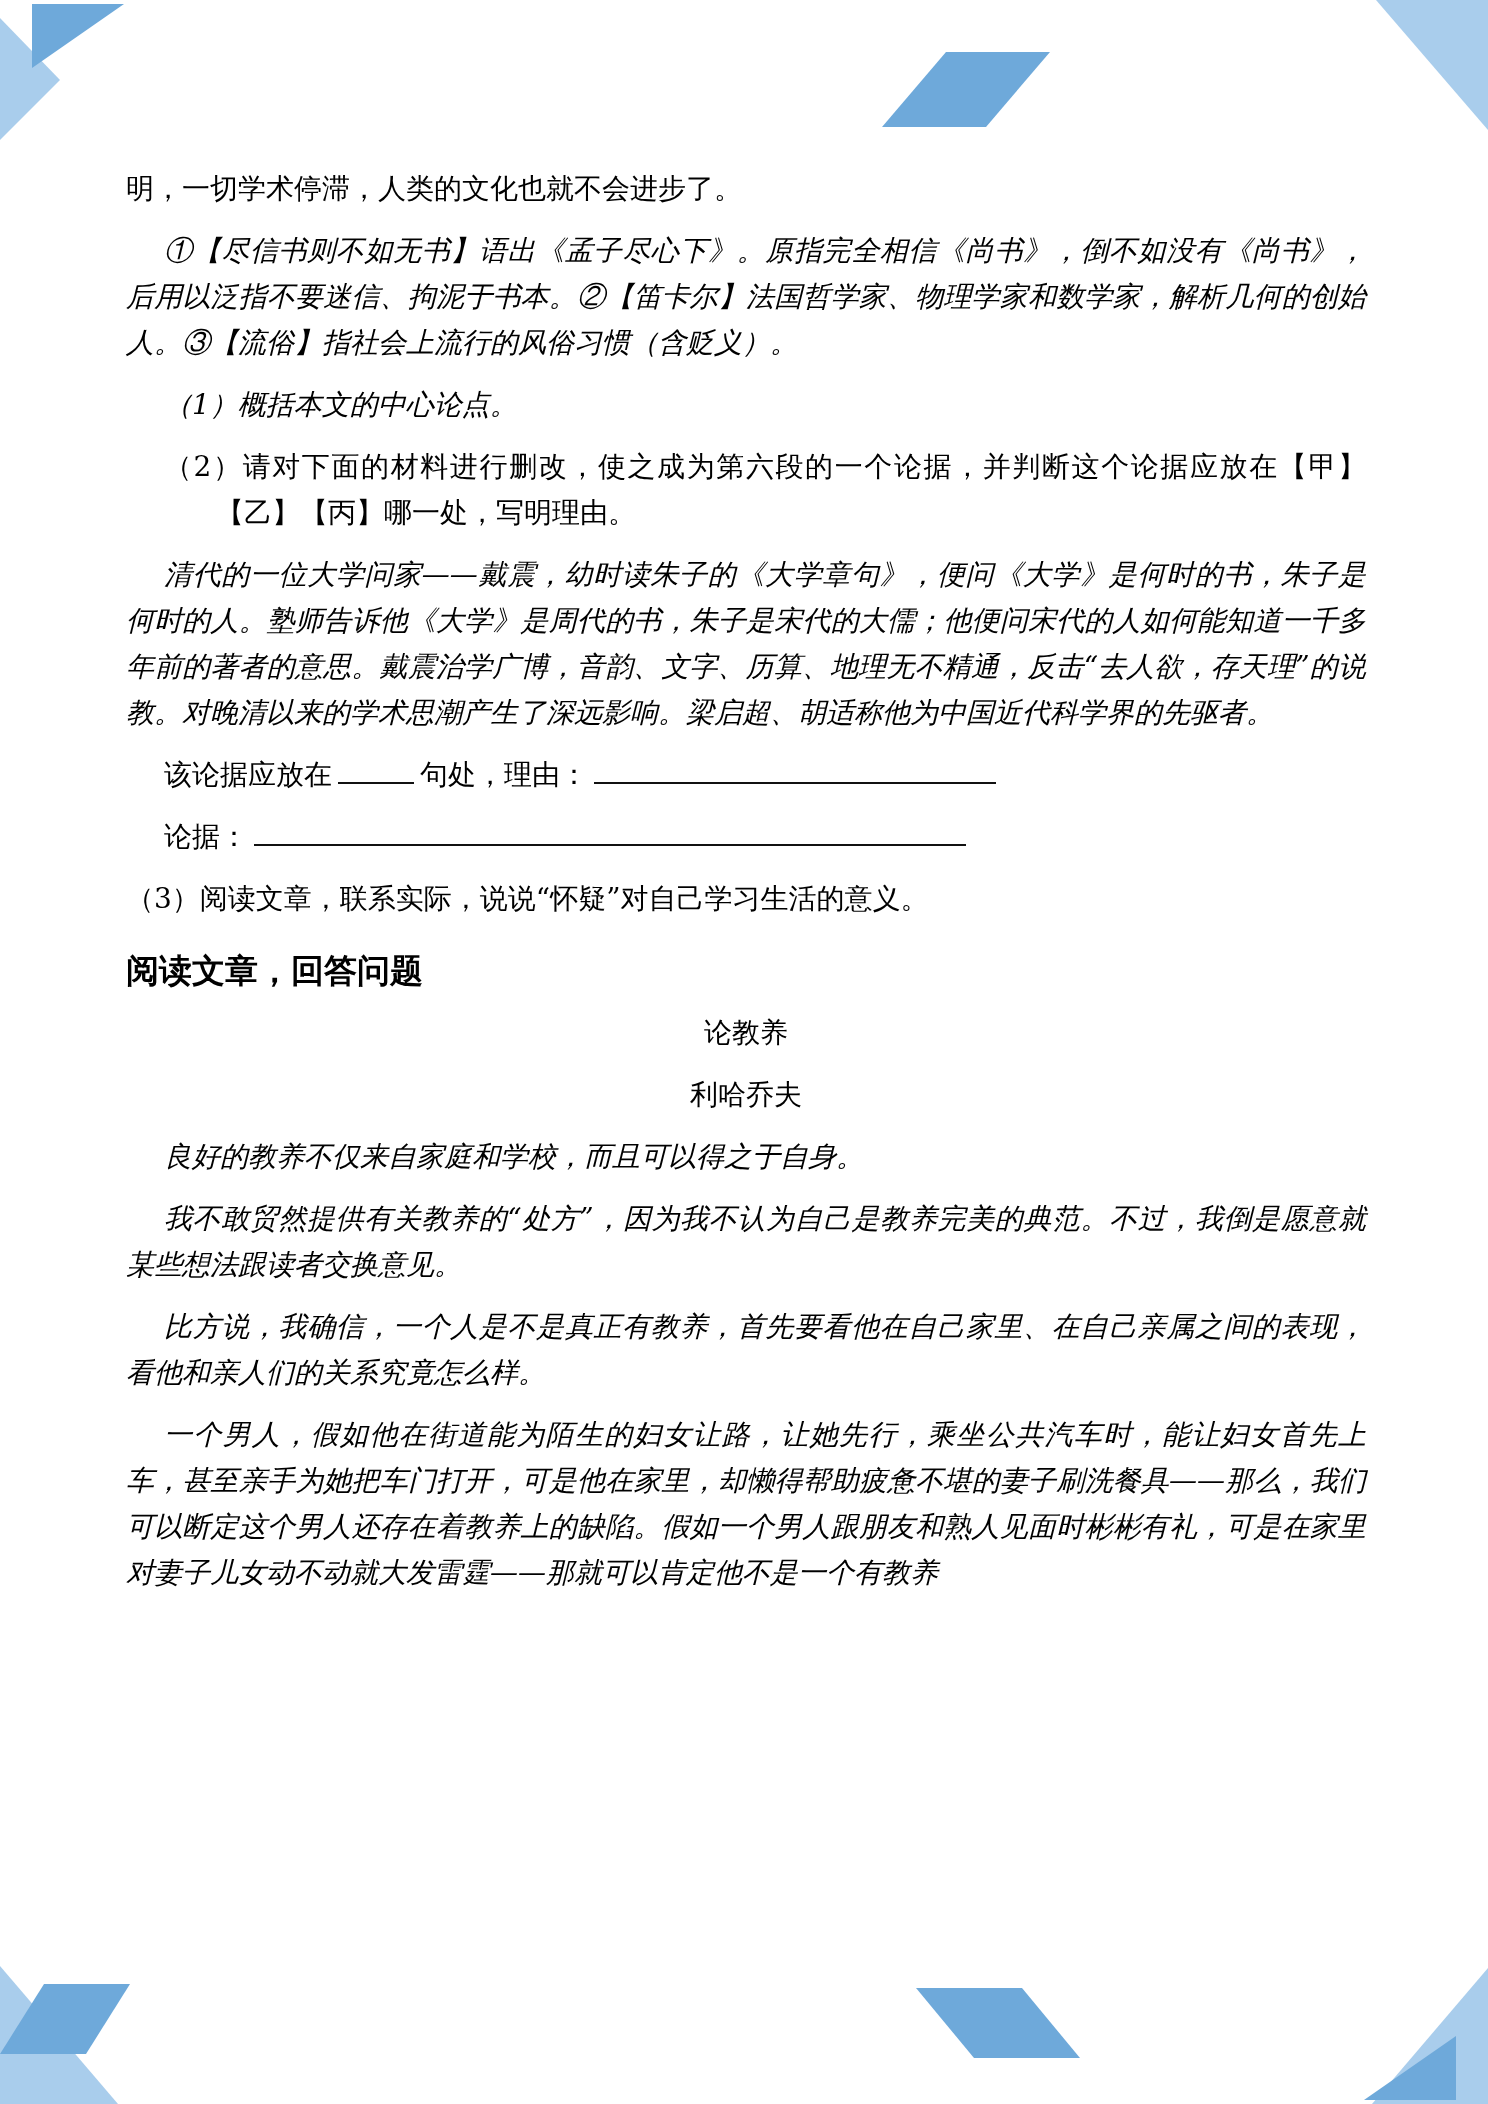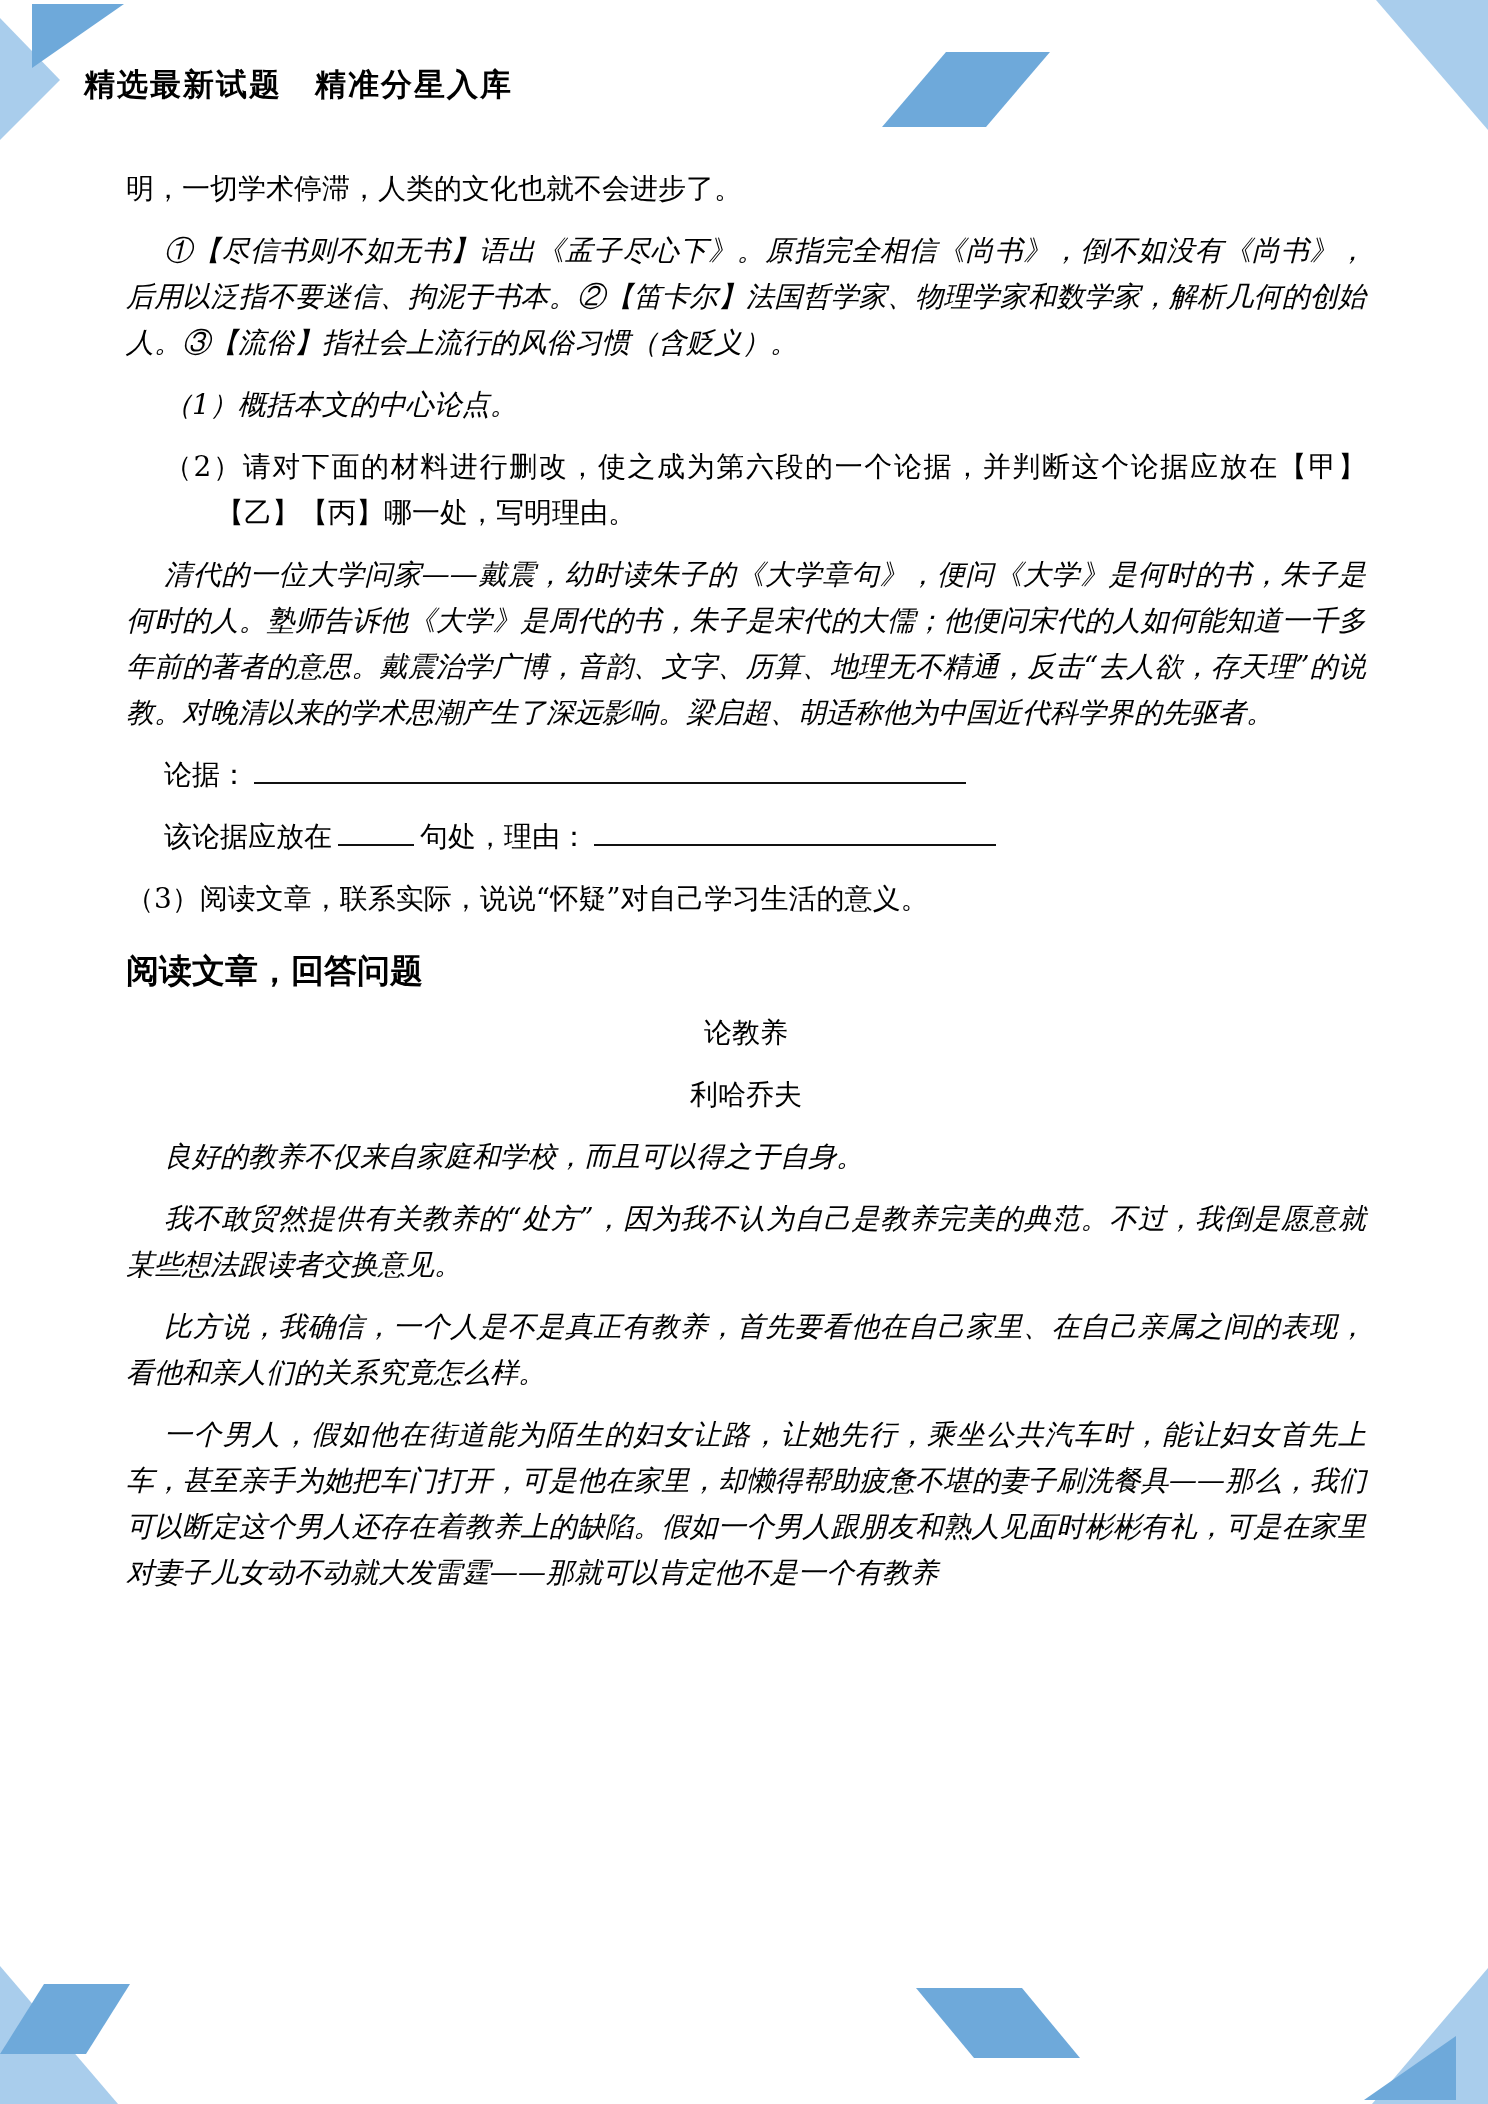--- a/index.html
+++ b/index.html
@@ -105,37 +105,36 @@
     <polygon class="corner-medium" points="946,52 1050,52 986,127 882,127"></polygon>
 
     <polygon class="corner-light" points="0,2104 118,2104 0,1966"></polygon>
     <polygon class="corner-medium" points="44,1984 130,1984 86,2054 0,2054"></polygon>
 
     <polygon class="corner-light" points="1488,2104 1372,2104 1488,1968"></polygon>
     <polygon class="corner-medium" points="916,1988 1022,1988 1080,2058 974,2058"></polygon>
     <polygon class="corner-medium" points="1456,2100 1364,2100 1456,2036"></polygon>
   </svg>
 
-  <div class="header-title">精选最新试题　精准分星入库</div>
 
   <div class="content">
 
     <p class="ind0">明，一切学术停滞，人类的文化也就不会进步了。</p>
 
     <p class="ind1">①【尽信书则不如无书】语出《孟子尽心下》。原指完全相信《尚书》，倒不如没有《尚书》，后用以泛指不要迷信、拘泥于书本。②【笛卡尔】法国哲学家、物理学家和数学家，解析几何的创始人。③【流俗】指社会上流行的风俗习惯（含贬义）。</p>
 
     <p class="ind1">（1）概括本文的中心论点。</p>
 
     <p class="hang">（2）请对下面的材料进行删改，使之成为第六段的一个论据，并判断这个论据应放在【甲】【乙】【丙】哪一处，写明理由。</p>
 
     <p class="ind1">清代的一位大学问家——戴震，幼时读朱子的《大学章句》，便问《大学》是何时的书，朱子是何时的人。塾师告诉他《大学》是周代的书，朱子是宋代的大儒；他便问宋代的人如何能知道一千多年前的著者的意思。戴震治学广博，音韵、文字、历算、地理无不精通，反击“去人欲，存天理”的说教。对晚清以来的学术思潮产生了深远影响。梁启超、胡适称他为中国近代科学界的先驱者。</p>
 
+    <p class="blank-row"><span>该论据应放在</span><span class="underline u-short"></span><span>句处，理由：</span><span class="underline u-mid"></span></p>
+
     <p class="blank-row"><span>论据：</span><span class="underline u-long"></span></p>
-
-    <p class="blank-row"><span>该论据应放在</span><span class="underline u-short"></span><span>句处，理由：</span><span class="underline u-mid"></span></p>
 
     <p class="ind0">（3）阅读文章，联系实际，说说“怀疑”对自己学习生活的意义。</p>
 
     <p class="section-heading">阅读文章，回答问题</p>
 
     <p class="centered">论教养</p>
 
     <p class="centered">利哈乔夫</p>
 
     <p class="ind1">良好的教养不仅来自家庭和学校，而且可以得之于自身。</p>

